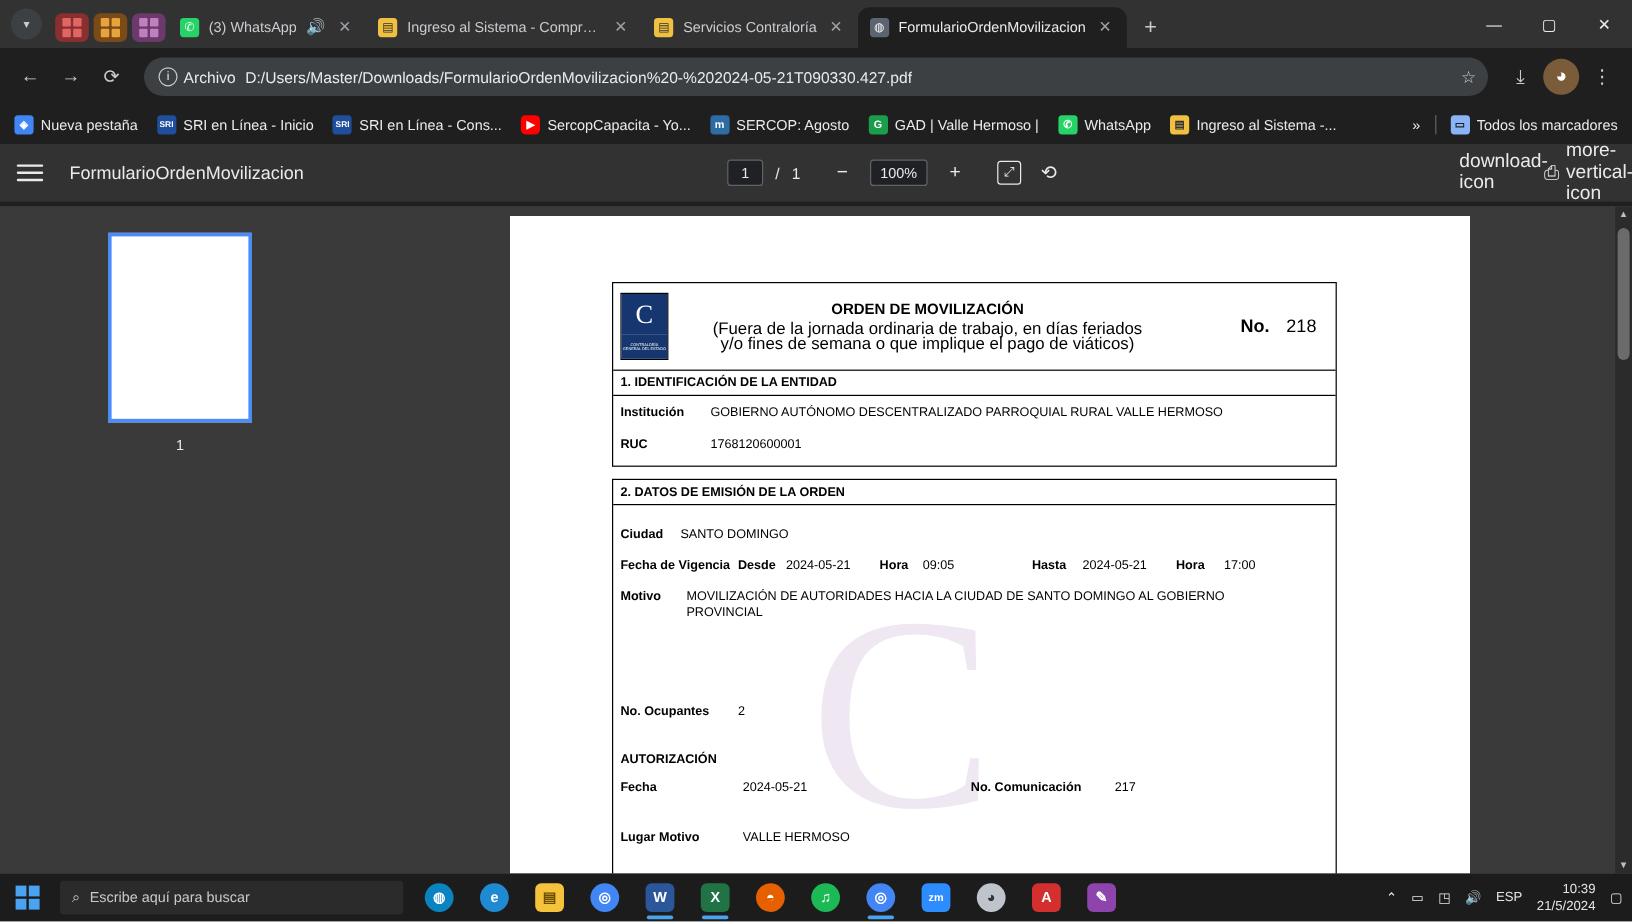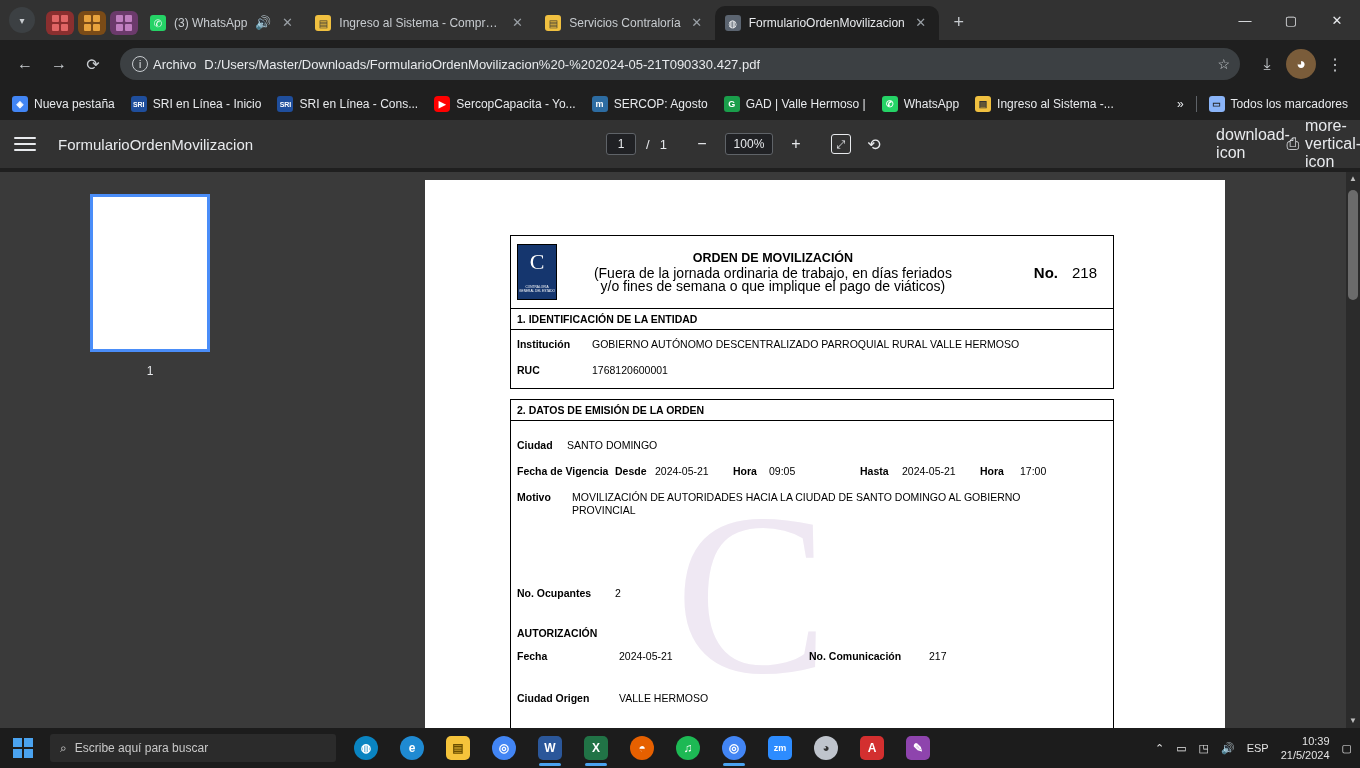--- a/index.html
+++ b/index.html
@@ -342,21 +342,21 @@
               </div>
 
               <div class="row mt" style="margin-top:3px;">
                 <span class="lbl" style="width:102px;">Fecha</span>
                 <span class="val" style="width:190px;">2024-05-21</span>
                 <span class="lbl" style="width:120px;">No. Comunicación</span>
                 <span class="val">217</span>
               </div>
 
               <div class="row" style="margin-top:22px;">
-                <span class="lbl" style="width:102px;">Ciudad Origen</span>
+                <span class="lbl" style="width:102px;">Lugar Motivo</span>
                 <span class="val">VALLE HERMOSO</span>
               </div>
 
             </div>
           </div>
         </div>
       </div>
 
       <div class="scrollbar">
         <div class="scrollarrow" style="top:0;">▲</div>

